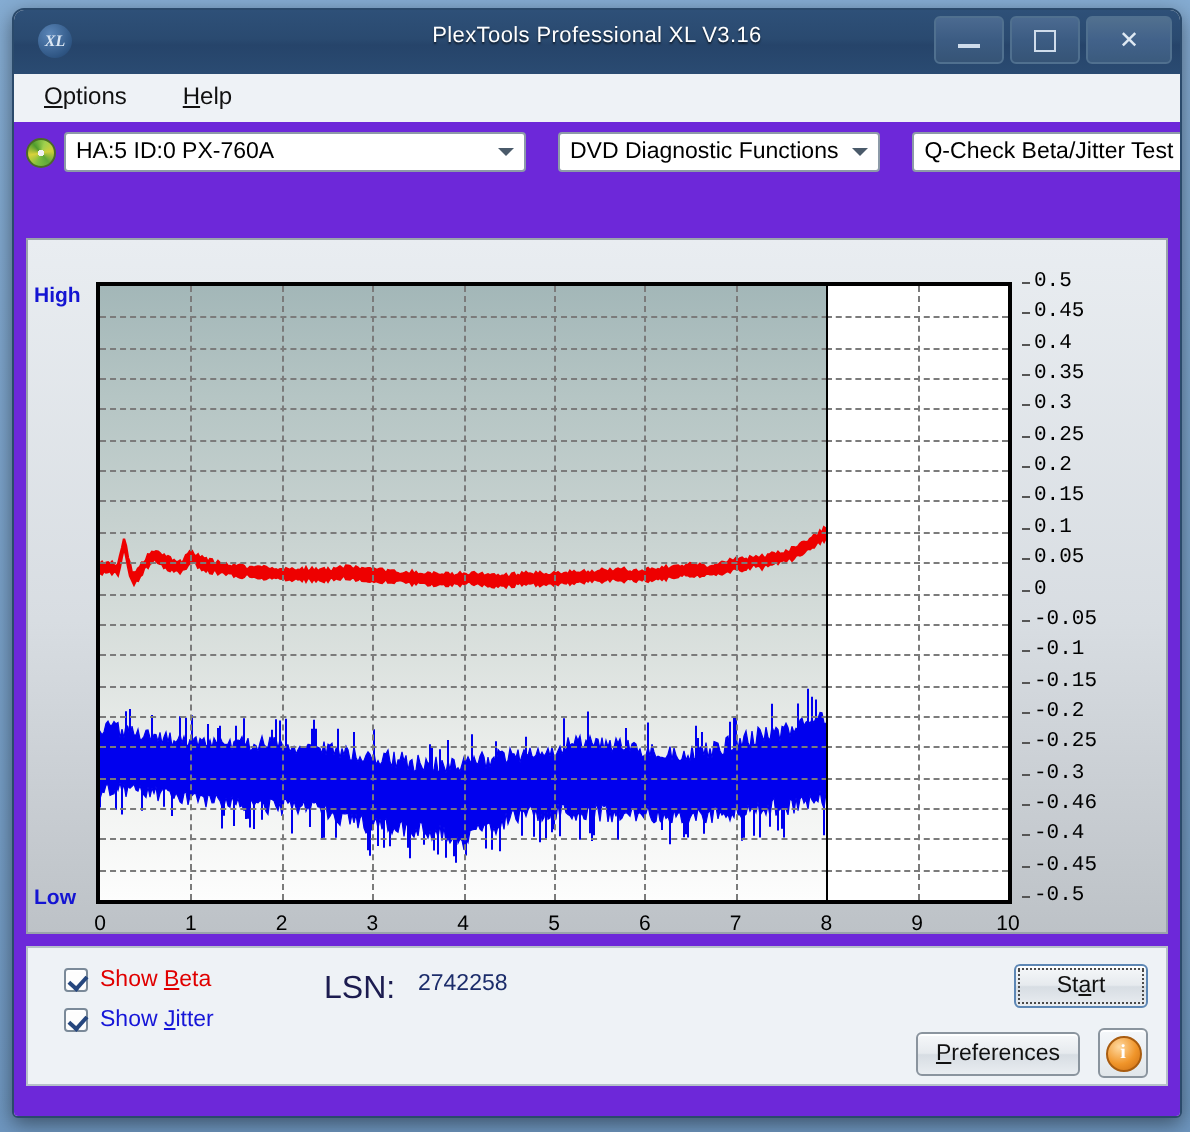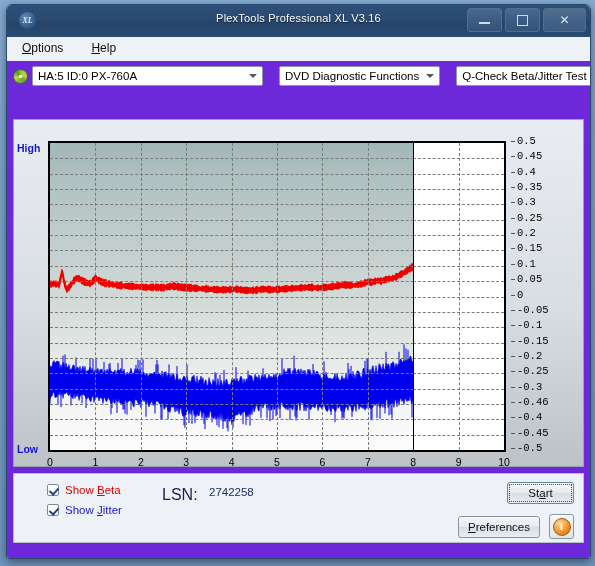--- a/index.html
+++ b/index.html
@@ -114,21 +114,21 @@
   .xlab{position:absolute;font-size:10.5px;color:#000;transform:translateX(-50%);}
   .hl-high,.hl-low{position:absolute;font-size:10.5px;color:#1414d2;font-weight:bold;}
   .hl-high{left:3px;top:22px;}
   .hl-low{left:3px;top:323px;}
 
   
   .bottom{
     position:absolute;left:6px;top:436px;width:571px;height:70px;
     background:#eef2f6;border:1px solid #b6c0c9;box-sizing:border-box;
   }
-  .cbrow{position:absolute;left:33px;display:flex;align-items:center;gap:6px;font-size:11.5px;cursor:pointer;}
+  .cbrow{position:absolute;left:18px;display:flex;align-items:center;gap:6px;font-size:11.5px;cursor:pointer;}
   .cbrow.r1{top:10px;}
   .cbrow.r2{top:30px;}
   .cb{
     width:12px;height:12px;background:#fdfdfd;border:1px solid #7b8a99;
     border-radius:2px;position:relative;box-sizing:border-box;
     box-shadow:0 1px 1px rgba(255,255,255,.9) inset;
   }
   .cb::after{
     content:"";position:absolute;left:3px;top:1px;width:4px;height:7px;
     border:solid #25467e;border-width:0 2px 2px 0;transform:rotate(42deg);

